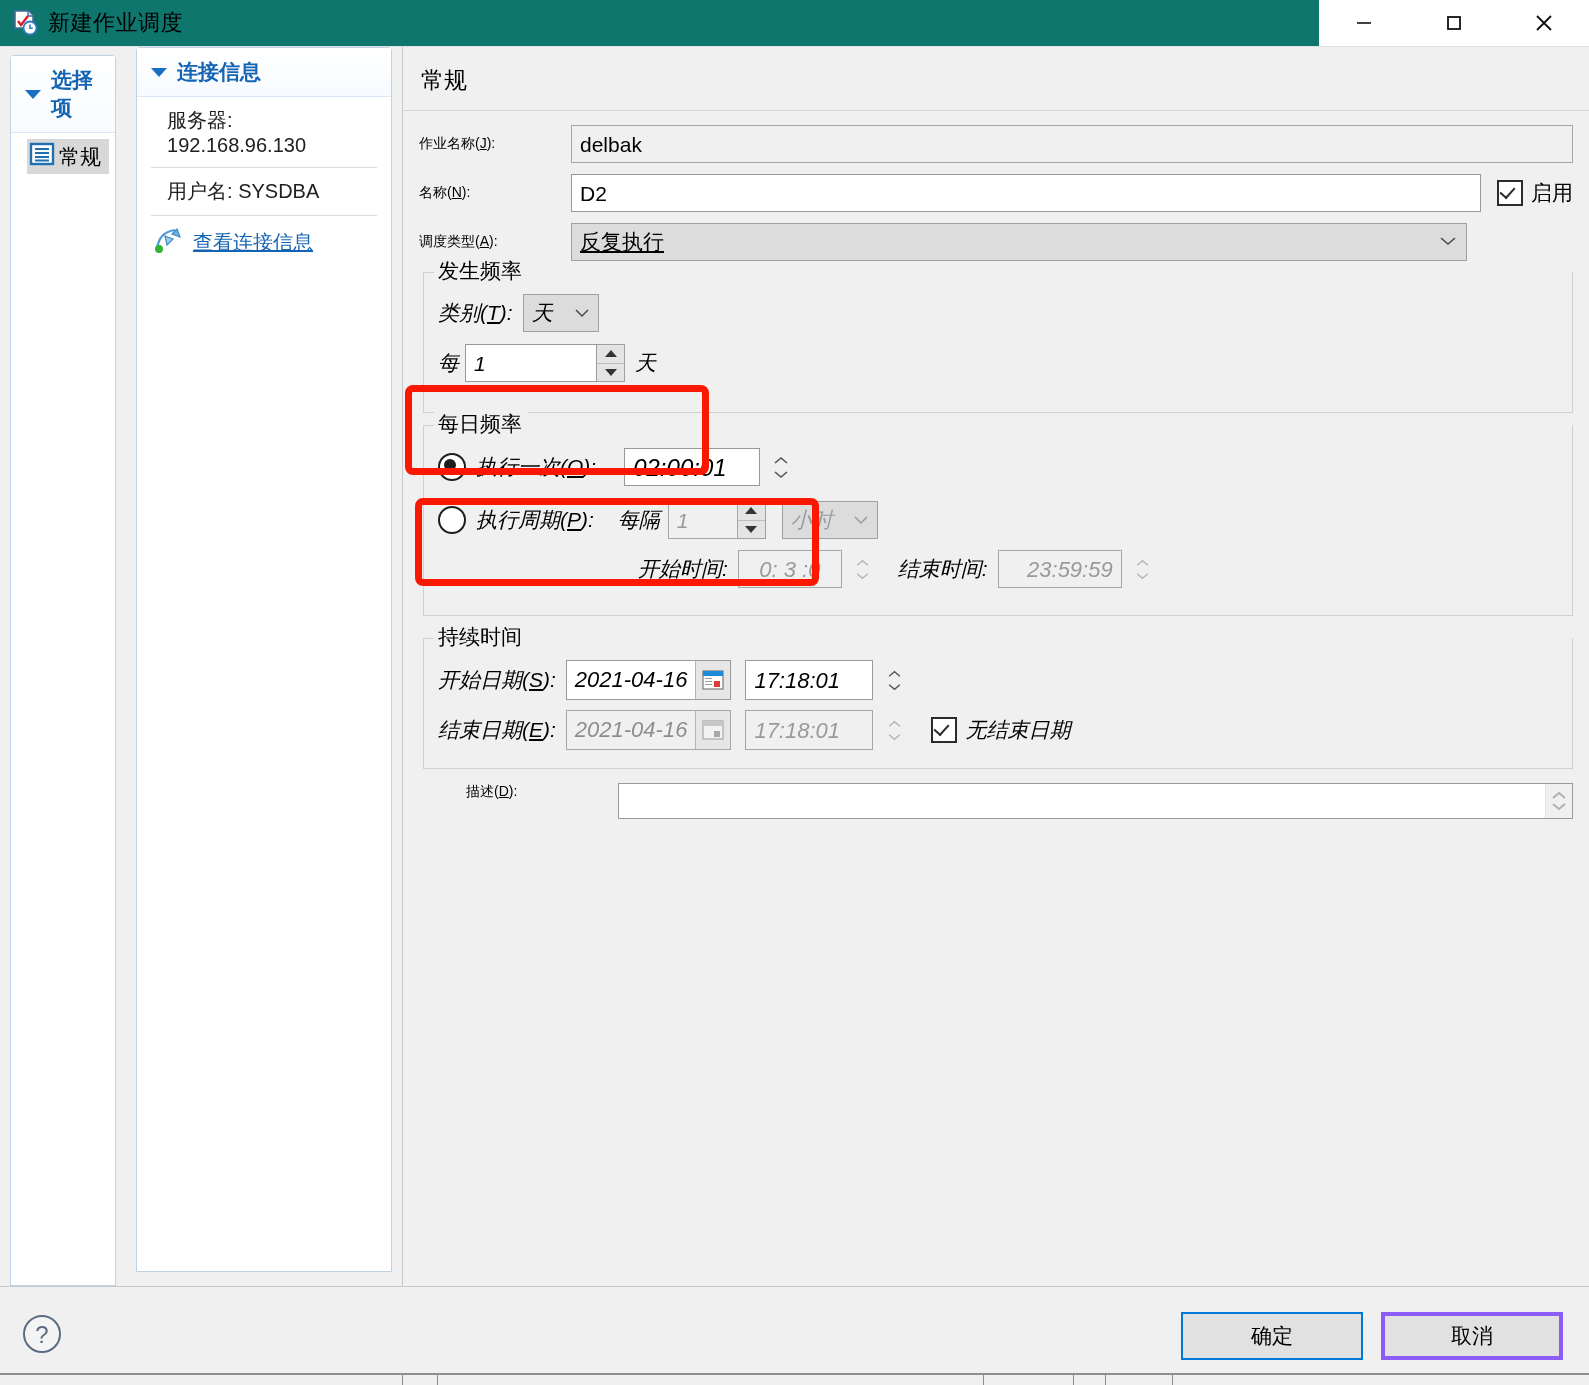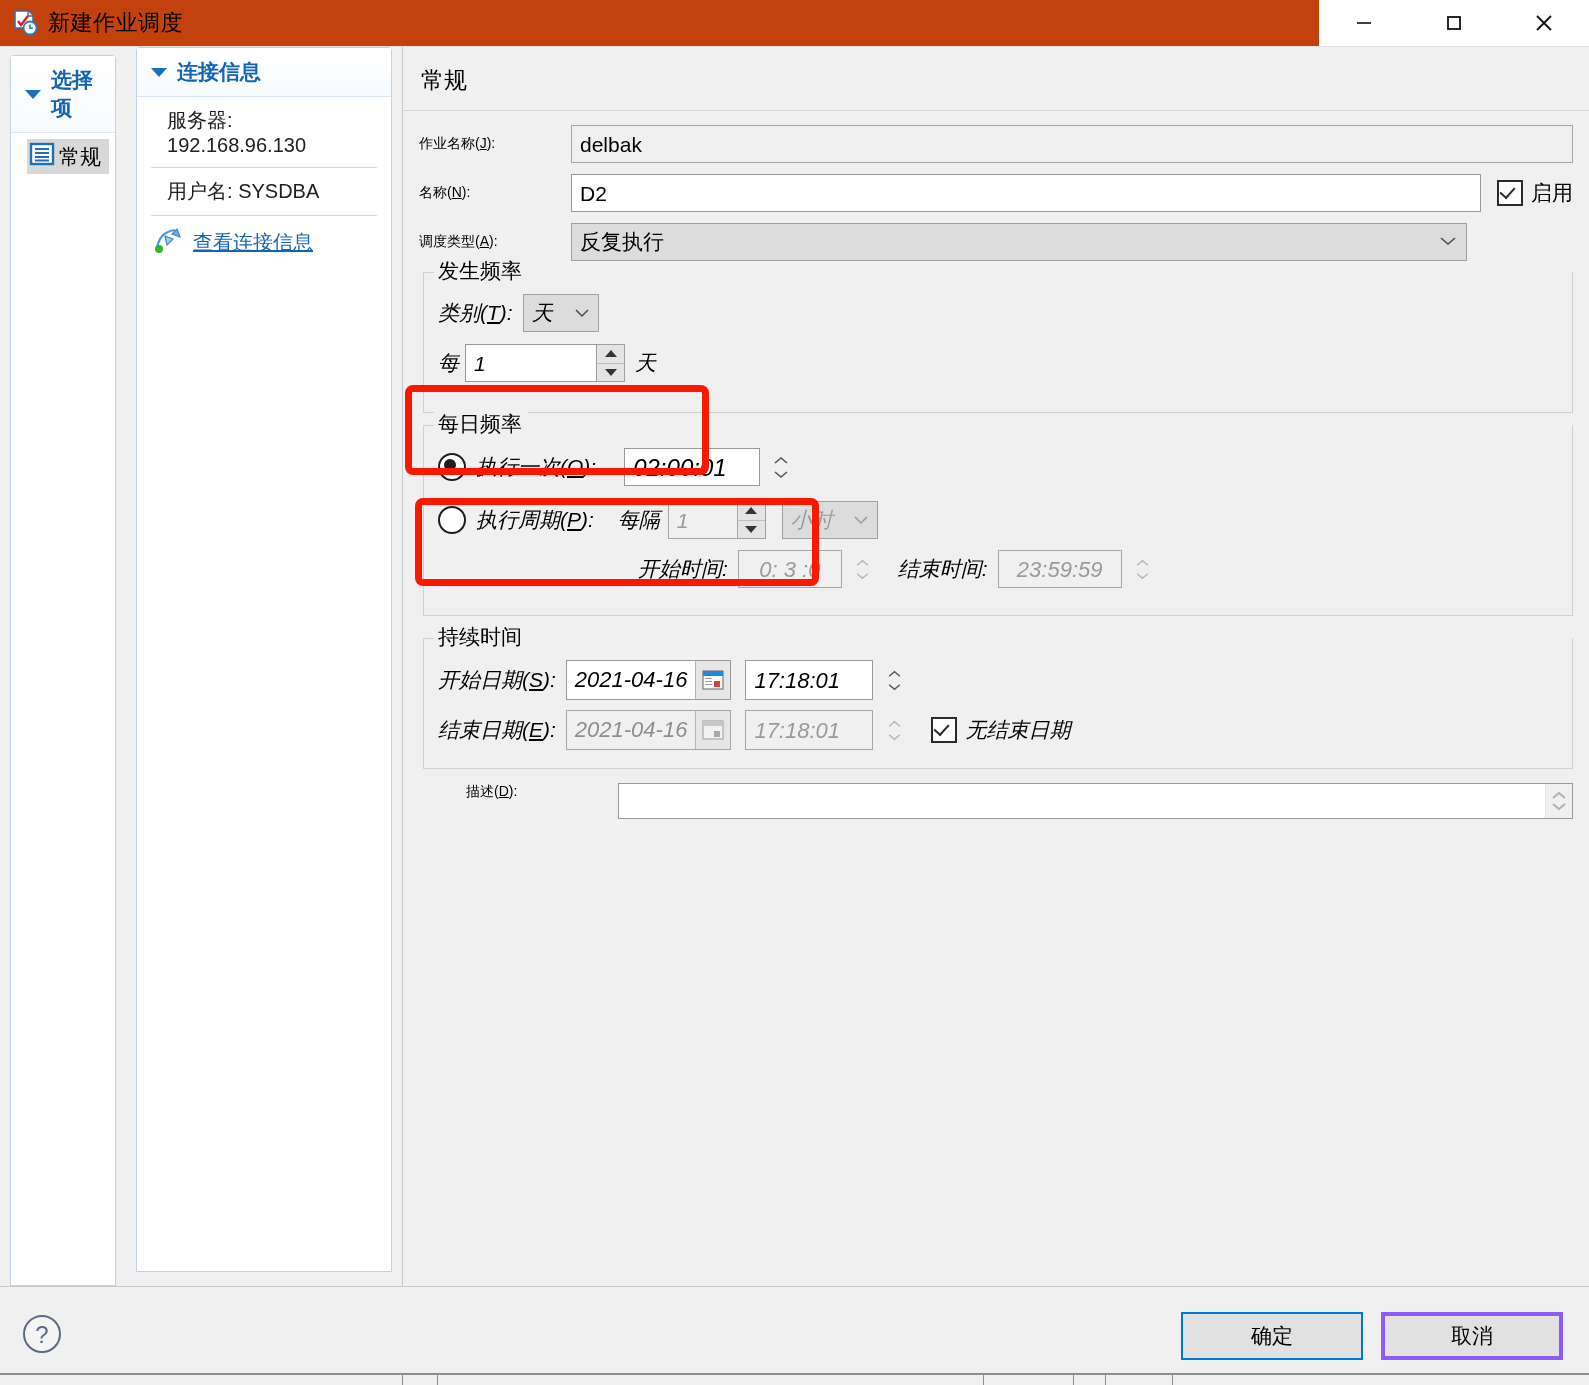--- a/index.html
+++ b/index.html
@@ -17,21 +17,21 @@
   .window {
     position: absolute;
     inset: 0;
     background: #f0f0f0;
     display: flex;
     flex-direction: column;
   }
   
   .titlebar {
     height: 46px;
-    background: #c2410c;
+    background: #0f766e;
     display: flex;
     align-items: center;
     flex: none;
   }
   .title-icon {
     margin-left: 10px;
     margin-right: 8px;
     width: 30px;
     height: 30px;
     flex: none;
@@ -534,21 +534,21 @@
           <span class="lbl"><span>名称(</span><u>N</u><span>):</span></span>
           <div class="txt grow">D2</div>
           <label class="chk">
             <span class="chkbox checked"></span>
             <span>启用</span>
           </label>
         </div>
 
         <div class="form-row">
           <span class="lbl"><span>调度类型(</span><u>A</u><span>):</span></span>
-          <div class="combo" style="flex:1;min-width:0;margin-right:106px;">
+          <div class="combo" style="flex:1;min-width:0;margin-right:106px;text-decoration:underline;">
             <span>反复执行</span>
             <span class="caret">
               <svg width="20" height="12" viewBox="0 0 20 12">
                   <path d="M3 3 L10 9 L17 3" fill="none" stroke="#4a4a4a" stroke-width="1.6"></path>
                 </svg>
             </span>
           </div>
         </div>
 
         <div class="group">
@@ -631,21 +631,21 @@
               <div class="txt readonly" style="width:104px;color:#9a9a9a;text-align:center;font-size:22px;">0: 3 :0</div>
               <span class="chev-spin dim">
                 <svg width="15" height="8" viewBox="0 0 16 9">
                     <path d="M2 7 L8 2 L14 7" fill="none" stroke="currentColor" stroke-width="1.6"></path>
                   </svg>
                 <svg width="15" height="8" viewBox="0 0 16 9">
                     <path d="M2 2 L8 7 L14 2" fill="none" stroke="currentColor" stroke-width="1.6"></path>
                   </svg>
               </span>
               <span class="small-lbl" style="margin-left:14px;">结束时间:</span>
-              <div class="txt readonly" style="width:124px;color:#9a9a9a;text-align:center;font-size:22px;">23:59:59</div>
+              <div class="txt readonly" style="width:124px;color:#9a9a9a;text-align:right;font-size:22px;">23:59:59</div>
               <span class="chev-spin dim">
                 <svg width="15" height="8" viewBox="0 0 16 9">
                     <path d="M2 7 L8 2 L14 7" fill="none" stroke="currentColor" stroke-width="1.6"></path>
                   </svg>
                 <svg width="15" height="8" viewBox="0 0 16 9">
                     <path d="M2 2 L8 7 L14 2" fill="none" stroke="currentColor" stroke-width="1.6"></path>
                   </svg>
               </span>
             </div>
           </div>

